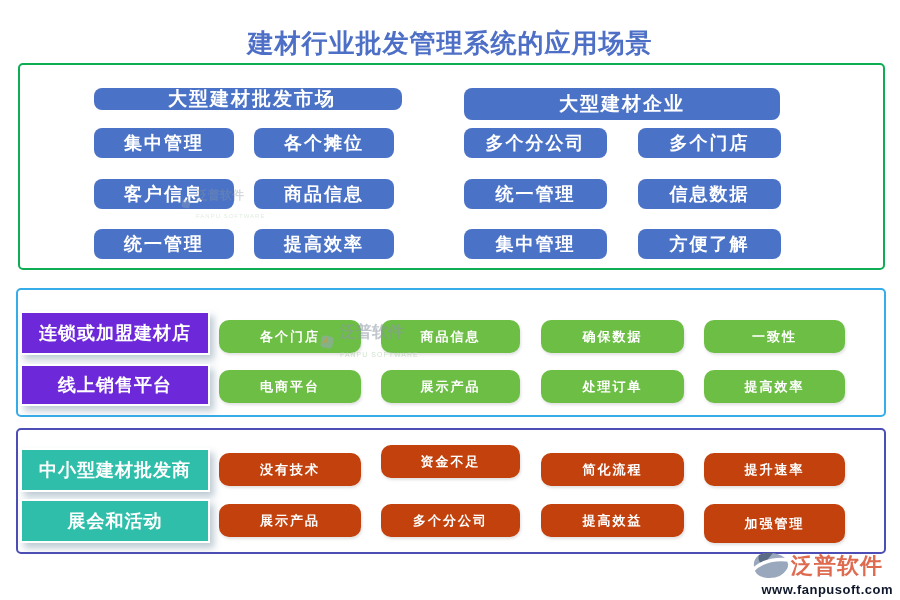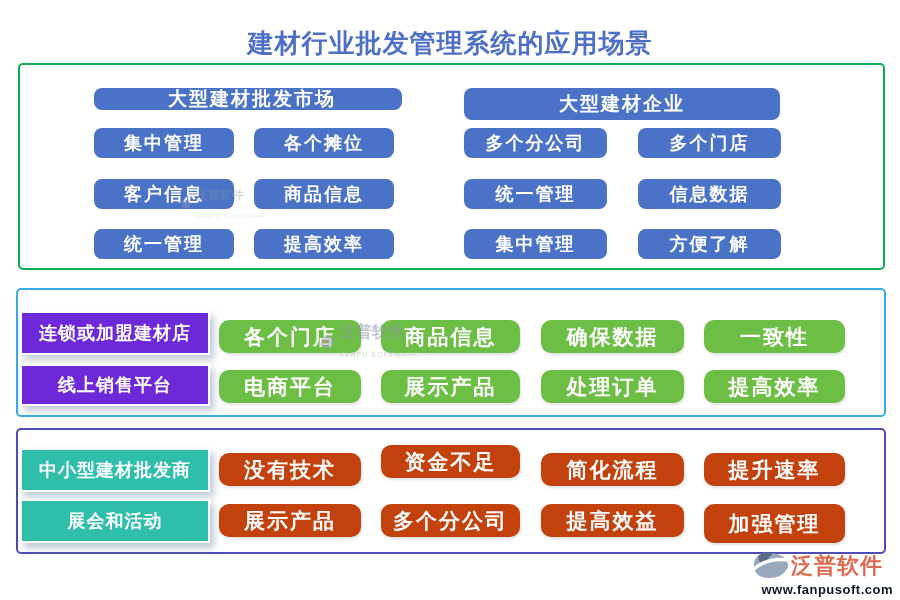--- a/index.html
+++ b/index.html
@@ -13,21 +13,21 @@
   .sec3{left:16px;top:428px;width:866px;height:122px;border:2px solid #4C4DB5;}
   .hdr{position:absolute;background:#4A72C6;color:#fff;font-weight:bold;font-size:19px;
        border-radius:8px;display:flex;align-items:center;justify-content:center;letter-spacing:2px;}
   .bblue{position:absolute;background:#4A72C6;color:#fff;font-weight:bold;font-size:18px;
        border-radius:8px;display:flex;align-items:center;justify-content:center;letter-spacing:2px;}
   .lblg,.lblt{position:absolute;color:#fff;font-weight:bold;font-size:18px;border:2px solid #ffffff;
        display:flex;align-items:center;justify-content:center;letter-spacing:1px;
        box-shadow:4px 5px 7px rgba(110,140,160,0.45);}
   .lblg{background:#6d28d9;}
   .lblt{background:#2FBEA9;}
-  .bgreen,.bteal{position:absolute;color:#fff;font-weight:bold;font-size:21px;border-radius:10px;
+  .bgreen,.bteal{position:absolute;color:#fff;font-weight:bold;font-size:13px;border-radius:10px;
        display:flex;align-items:center;justify-content:center;letter-spacing:2px;
        box-shadow:1px 2px 3px rgba(0,0,0,0.12);}
   .bgreen{background:#6DBE45;}
   .bteal{background:#c2410c;}
   .wm{position:absolute;display:flex;align-items:center;gap:4px;pointer-events:none;z-index:5;}
   .wm .wtxt{color:#8b98a3;font-weight:bold;}
   .wm .wsub{color:#a8c9a4;font-size:7px;letter-spacing:1px;}
   .logo{position:absolute;left:751px;top:551px;width:142px;}
   .logo-row{display:flex;align-items:center;}
   .logo-name{font-size:22px;font-weight:bold;color:rgba(217,85,56,0.88);letter-spacing:1px;}

